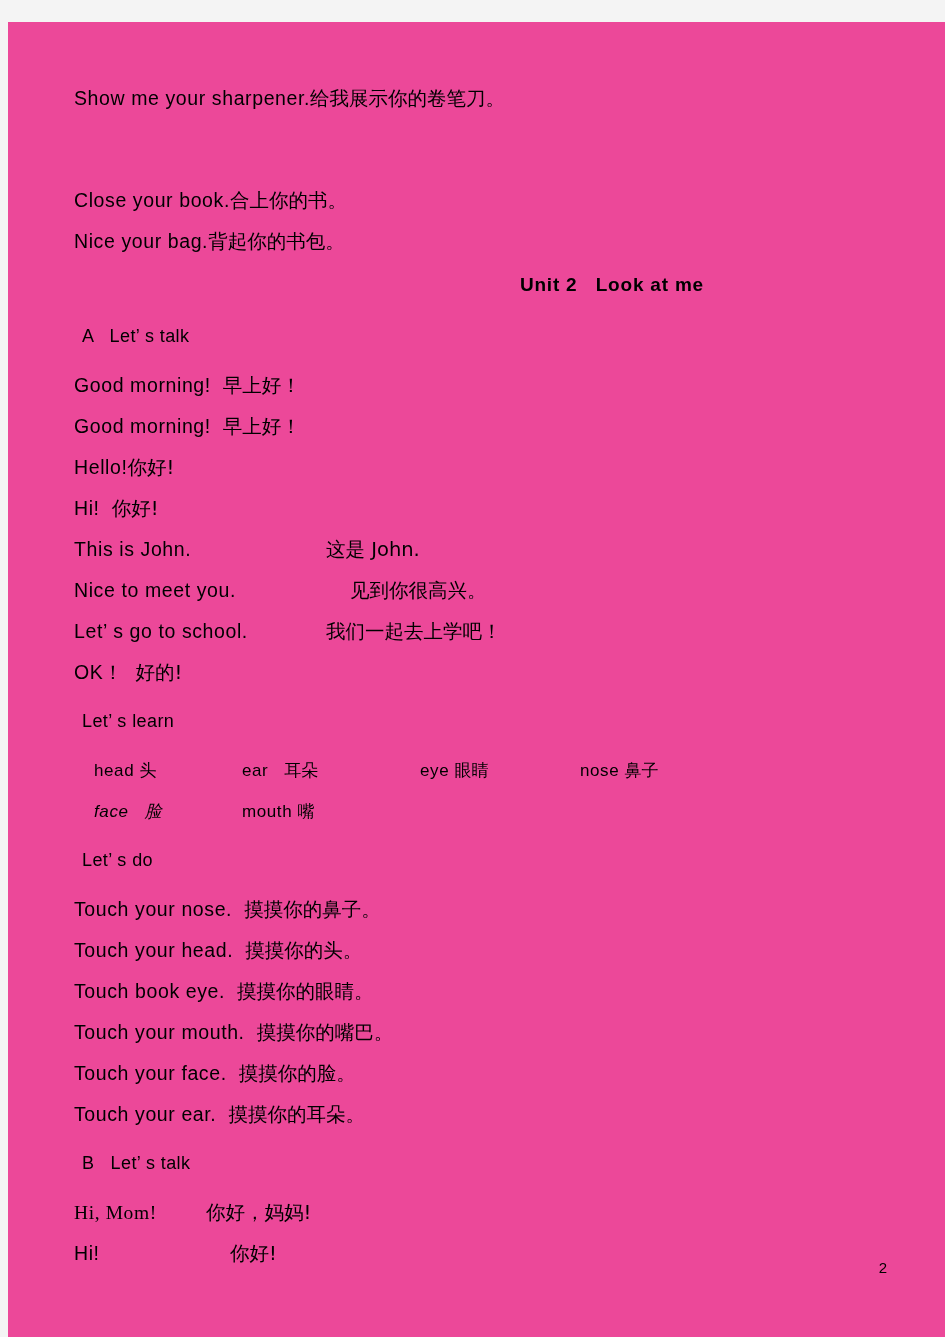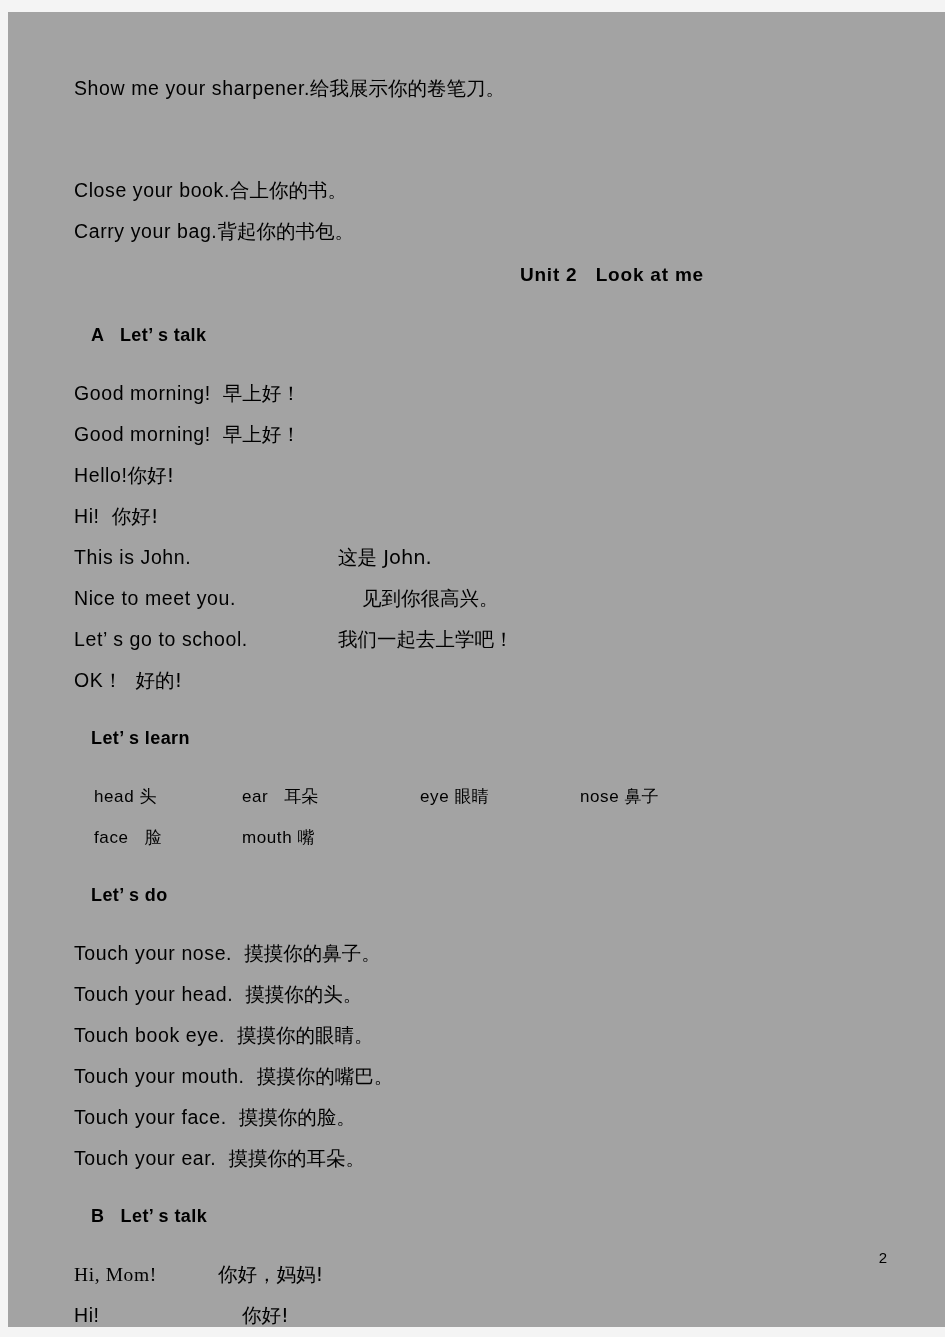--- a/index.html
+++ b/index.html
@@ -10,24 +10,24 @@
     width: 945px;
     height: 1337px;
     background: #f4f4f4;
     font-family: "Liberation Sans", "DejaVu Sans", sans-serif;
     overflow: hidden;
   }
 
   .page {
     position: absolute;
     left: 8px;
-    top: 12px;
+    top: 22px;
     width: 937px;
     height: 1315px;
-    background: #a3a3a3;
+    background: #ec4899;
     box-sizing: border-box;
   }
 
   .content {
     position: absolute;
     left: 66px;
     top: 56px;
     width: 800px;
   }
 
@@ -51,25 +51,25 @@
     height: 41px;
   }
   .spacer-half {
     height: 20px;
   }
 
   
   .heading-sub {
     font-size: 18px;
     line-height: 41px;
-    font-weight: bold;
+    font-weight: normal;
     color: #000000;
     white-space: pre;
     letter-spacing: 0.4px;
-    margin: 17px;
+    margin: 8px;
   }
 
   
   .heading-unit {
     font-size: 19px;
     line-height: 46px;
     font-weight: bold;
     color: #000000;
     white-space: pre;
     letter-spacing: 0.8px;
@@ -79,21 +79,20 @@
   }
 
   
   .row {
     display: flex;
     align-items: baseline;
     font-size: 19.5px;
     line-height: 41px;
     color: #000000;
     white-space: pre;
-    gap: 12px;
   }
   .row .en {
     letter-spacing: 0.6px;
     width: 252px;
     flex: 0 0 252px;
   }
   .row .cn {
     letter-spacing: 0px;
     font-family: "DejaVu Sans", "Liberation Sans", sans-serif;
   }
@@ -132,41 +131,41 @@
 <div class="page">
   <div class="content">
 
     <p class="line"><span>Show me your sharpener.</span><span class="cn">给我展示你的卷笔刀。</span></p>
 
     <div class="spacer"></div>
     <div class="spacer-half"></div>
 
     <p class="line"><span>Close your book.</span><span class="cn">合上你的书。</span></p>
 
-    <p class="line"><span>Carry your bag.</span><span class="cn">背起你的书包。</span></p>
+    <p class="line"><span>Nice your bag.</span><span class="cn">背起你的书包。</span></p>
 
 
     <p class="heading-unit">Unit 2   Look at me</p>
 
     <p class="heading-sub">A   Let’ s talk</p>
     <div id="section-a-lines">
         <p class="line"><span>Good morning!  </span><span class="cn">早上好！</span></p>
         <p class="line"><span>Good morning!  </span><span class="cn">早上好！</span></p>
         <p class="line"><span>Hello!</span><span class="cn">你好!</span></p>
         <p class="line"><span>Hi!  </span><span class="cn">你好!</span></p>
         <div class="row"><span class="en">This is John.</span><span class="cn">这是 John.</span></div>
         <div class="row"><span class="en">Nice to meet you.</span><span class="cn indent-1">见到你很高兴。</span></div>
         <div class="row"><span class="en">Let’ s go to school.</span><span class="cn">我们一起去上学吧！</span></div>
         <p class="line"><span>OK！  </span><span class="cn">好的!</span></p>
       </div>
 
     <p class="heading-sub">Let’ s learn</p>
     <div id="lets-learn-rows">
         <div class="vocab"><span class="item" style="flex: 0 0 148px; width: 148px;"><span class="w">head </span><span class="g">头</span></span><span class="item" style="flex: 0 0 178px; width: 178px;"><span class="w">ear   </span><span class="g">耳朵</span></span><span class="item" style="flex: 0 0 160px; width: 160px;"><span class="w">eye </span><span class="g">眼睛</span></span><span class="item"><span class="w">nose </span><span class="g">鼻子</span></span></div>
-        <div class="vocab"><span class="item" style="flex: 0 0 148px; width: 148px;"><span class="w">face   </span><span class="g">脸</span></span><span class="item"><span class="w">mouth </span><span class="g">嘴</span></span></div>
+        <div class="vocab"><span class="item" style="flex: 0 0 148px; width: 148px; font-style: italic;"><span class="w">face   </span><span class="g">脸</span></span><span class="item"><span class="w">mouth </span><span class="g">嘴</span></span></div>
       </div>
 
     <p class="heading-sub">Let’ s do</p>
     <div id="lets-do-lines">
         <p class="line"><span>Touch your nose.  </span><span class="cn">摸摸你的鼻子。</span></p>
         <p class="line"><span>Touch your head.  </span><span class="cn">摸摸你的头。</span></p>
         <p class="line"><span>Touch book eye.  </span><span class="cn">摸摸你的眼睛。</span></p>
         <p class="line"><span>Touch your mouth.  </span><span class="cn">摸摸你的嘴巴。</span></p>
         <p class="line"><span>Touch your face.  </span><span class="cn">摸摸你的脸。</span></p>
         <p class="line"><span>Touch your ear.  </span><span class="cn">摸摸你的耳朵。</span></p>

